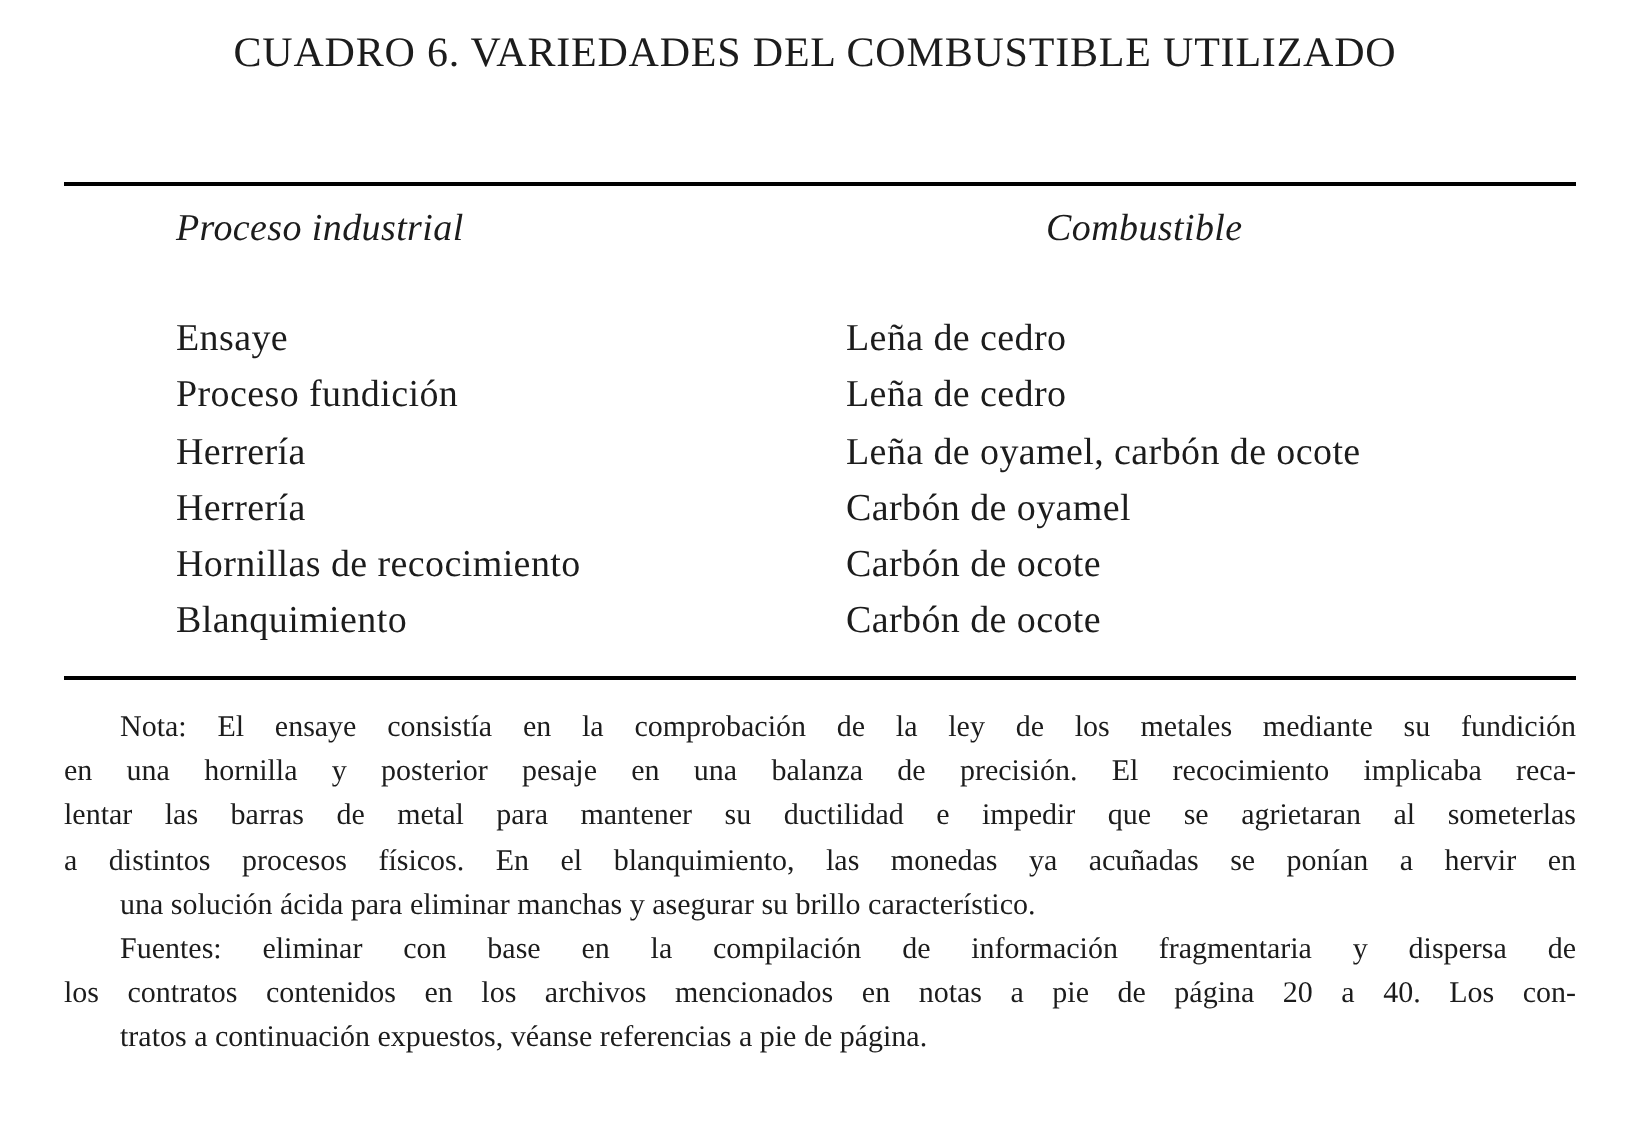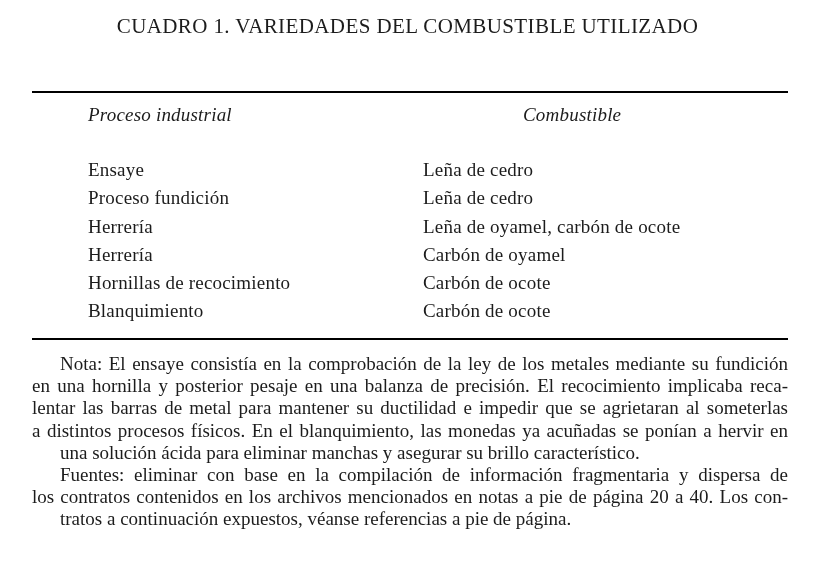--- a/index.html
+++ b/index.html
@@ -38,37 +38,37 @@
   .thead .h2{position:absolute;left:523px;}
   .tbody{
     position:absolute;top:159px;left:0;right:0;
     font-size:19px;letter-spacing:0.2px;
   }
   .t-row{position:relative;height:28.3px;}
   .t-row .c1{position:absolute;left:88px;white-space:nowrap;}
   .t-row .c2{position:absolute;left:423px;white-space:nowrap;}
   .notes{
     position:absolute;top:353px;left:32px;width:756px;
-    font-size:19px;line-height:22.2px;
+    font-size:15px;line-height:22.2px;
   }
   .note-line{
     text-align:justify;
     text-align-last:justify;
     white-space:normal;
   }
   .note-line.first{text-indent:28px;}
   .note-line.last{text-align:left;text-align-last:left;margin-left:28px;}
 </style>
 </head>
 <body>
 
 <div class="page">
 
   <div class="title">
-    <span class="t-line">CUADRO 1. VARIEDADES DEL COMBUSTIBLE UTILIZADO</span>
+    <span class="t-line">CUADRO 6. VARIEDADES DEL COMBUSTIBLE UTILIZADO</span>
   </div>
 
   <div class="rule rule-top"></div>
 
   <div class="thead">
     <span class="h1">Proceso industrial</span>
     <span class="h2">Combustible</span>
   </div>
 
   <div class="tbody">

